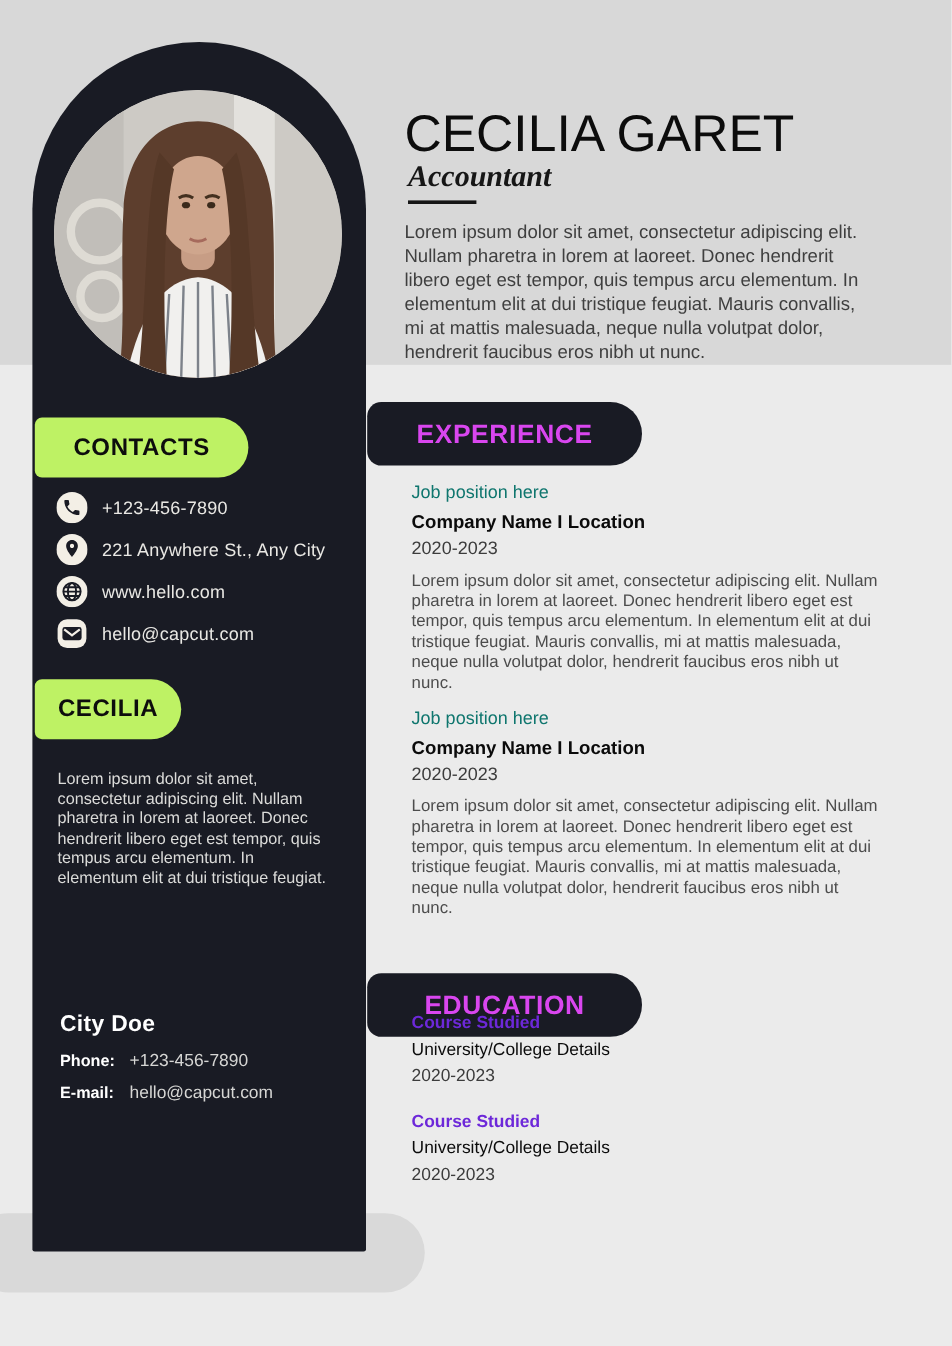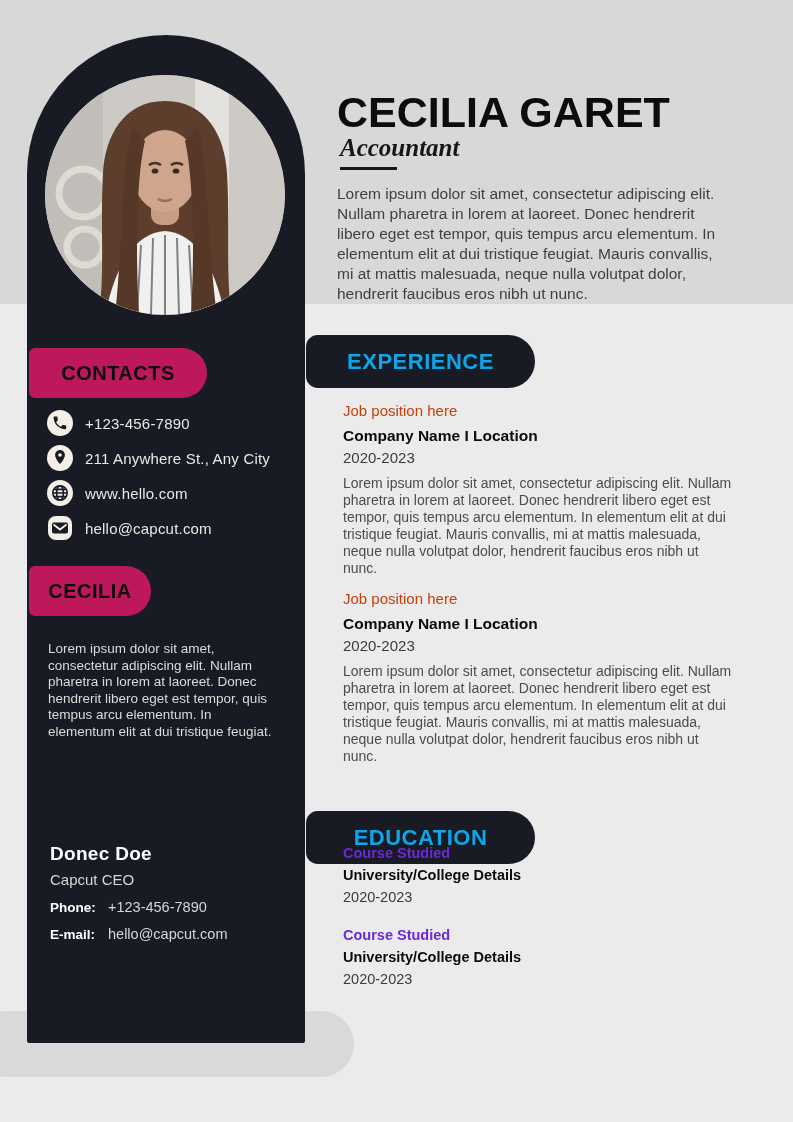--- a/index.html
+++ b/index.html
@@ -7,60 +7,60 @@
   body { font-family:"Liberation Sans", sans-serif; }
   .page { position:relative; width:793px; height:1122px; background:#ebebeb; overflow:hidden; }
 
   .header-band { position:absolute; left:0; top:0; width:793px; height:304px; background:#d8d8d8; }
   .bottom-pill { position:absolute; left:-26px; top:1011px; width:380px; height:66px; border-radius:33px; background:#d9d9d9; }
 
   .sidebar { position:absolute; left:27px; top:35px; width:278px; height:1008px; background:#191b24; border-radius:140px 140px 2px 2px; }
   .photo-wrap { position:absolute; left:18px; top:40px; width:240px; height:240px; border-radius:50%; overflow:hidden; background:#c9c6c1; }
   .photo-wrap svg { display:block; }
 
-  .side-pill { position:absolute; left:2px; height:50px; background:#be185d; border-radius:6px 25px 25px 6px; display:flex; align-items:center; justify-content:center; }
+  .side-pill { position:absolute; left:2px; height:50px; background:#bef264; border-radius:6px 25px 25px 6px; display:flex; align-items:center; justify-content:center; }
   .side-pill span { font-weight:800; font-size:20px; letter-spacing:.5px; color:#0d0d0d; }
   .pill-contacts { top:313px; width:178px; }
   .pill-skills   { top:531px; width:122px; }
   .pill-reference{ top:738px; width:192px; }
 
   .contact-list { position:absolute; left:20px; top:375px; width:245px; }
   .contact-row { display:flex; align-items:center; height:26px; margin-bottom:9px; }
   .cicon { width:26px; height:26px; flex:0 0 26px; margin-right:12px; }
   .contact-row .ctext { font-size:15px; color:#e9e8e4; letter-spacing:.2px; white-space:nowrap; }
 
   .skills-text { position:absolute; left:21px; top:606px; width:230px; font-size:13.5px; line-height:16.5px; color:#dbdbd9; }
 
   .ref-block { position:absolute; left:23px; top:808px; width:240px; }
   .ref-name { font-size:19px; font-weight:800; color:#ffffff; letter-spacing:.3px; }
   .ref-role { font-size:15px; color:#d6d6d4; margin-top:6px; }
   .ref-line { display:flex; align-items:baseline; margin-top:11px; }
   .ref-label { font-size:13.5px; font-weight:800; color:#ffffff; width:58px; flex:0 0 58px; }
   .ref-value { font-size:14.5px; color:#d6d6d4; }
 
-  .name { position:absolute; left:337px; top:91px; font-size:43px; line-height:42px; font-weight:700; letter-spacing:0; color:#0c0c0c; white-space:nowrap; }
+  .name { position:absolute; left:337px; top:91px; font-size:43px; line-height:42px; font-weight:400; letter-spacing:0; color:#0c0c0c; white-space:nowrap; }
   .role { position:absolute; left:340px; top:134px; font-size:25px; font-style:italic; font-weight:600; color:#161616;font-family:Liberation Serif, serif; }
   .role-underline { position:absolute; left:340px; top:167px; width:57px; height:3px; background:#161616; }
   .intro { position:absolute; left:337px; top:184px; width:392px; font-size:15.5px; line-height:20px; color:#3f3f3f; }
 
   .dark-pill { position:absolute; left:306px; width:229px; height:53px; background:#191b24; border-radius:12px 27px 27px 12px; display:flex; align-items:center; justify-content:center; }
-  .dark-pill span { color:#0ea5e9; font-weight:800; font-size:22px; letter-spacing:.5px; }
+  .dark-pill span { color:#d946ef; font-weight:800; font-size:22px; letter-spacing:.5px; }
   .pill-experience { top:335px; }
   .pill-education  { top:811px;text-align:center; }
 
   .entry { position:absolute; left:343px; width:395px; }
-  .entry-pos { font-size:15px; color:#c2410c; }
+  .entry-pos { font-size:15px; color:#0f766e; }
   .entry-co  { font-size:15.5px; font-weight:800; color:#0b0b0b; margin-top:8px; }
   .entry-dates { font-size:15px; color:#3c3c3c; margin-top:4px; }
   .entry-desc { font-size:14px; line-height:17px; color:#4c4c4c; margin-top:9px; width:390px; }
   .exp-1 { top:402px; } .exp-2 { top:590px; }
 
   .edu { position:absolute; left:343px; width:300px; }
   .edu-course { font-size:14.5px; font-weight:800; color:#6d28d9; }
-  .edu-univ { font-size:14.5px; font-weight:700; color:#0b0b0b; margin-top:6px; }
+  .edu-univ { font-size:14.5px; font-weight:400; color:#0b0b0b; margin-top:6px; }
   .edu-dates { font-size:14.5px; color:#3c3c3c; margin-top:6px; }
   .edu-1 { top:845px; } .edu-2 { top:927px; }
 </style>
 </head>
 <body>
 
 <div class="page">
   <div class="header-band"></div>
   <div class="bottom-pill"></div>
 
@@ -105,21 +105,21 @@
           <circle cx="13" cy="13" r="13" fill="#f3efe6"></circle>
           <path transform="translate(4.5 4.5) scale(0.7)" fill="#191b24" d="M6.62 10.79c1.44 2.83 3.76 5.14 6.59 6.59l2.2-2.2c.27-.27.67-.36 1.02-.24 1.12.37 2.33.57 3.57.57.55 0 1 .45 1 1V20c0 .55-.45 1-1 1-9.39 0-17-7.61-17-17 0-.55.45-1 1-1h3.5c.55 0 1 .45 1 1 0 1.25.2 2.45.57 3.57.11.35.03.74-.25 1.02l-2.2 2.2z"></path>
         </svg>
         <span class="ctext">+123-456-7890</span>
       </div>
       <div class="contact-row">
         <svg class="cicon" viewBox="0 0 26 26">
           <circle cx="13" cy="13" r="13" fill="#f3efe6"></circle>
           <path transform="translate(4.6 3.6) scale(0.7)" fill="#191b24" d="M12 2C8.13 2 5 5.13 5 9c0 5.25 7 13 7 13s7-7.75 7-13c0-3.87-3.13-7-7-7zm0 9.5c-1.38 0-2.5-1.12-2.5-2.5s1.12-2.5 2.5-2.5 2.5 1.12 2.5 2.5-1.12 2.5-2.5 2.5z"></path>
         </svg>
-        <span class="ctext">211 Anywhere St., Any City</span>
+        <span class="ctext">221 Anywhere St., Any City</span>
       </div>
       <div class="contact-row">
         <svg class="cicon" viewBox="0 0 26 26">
           <circle cx="13" cy="13" r="13" fill="#f3efe6"></circle>
           <g stroke="#191b24" stroke-width="1.6" fill="none">
             <circle cx="13" cy="13" r="7.2"></circle>
             <ellipse cx="13" cy="13" rx="3.4" ry="7.2"></ellipse>
             <path d="M5.8 13 h14.4 M6.8 9.4 h12.4 M6.8 16.6 h12.4"></path>
           </g>
         </svg>
@@ -134,22 +134,21 @@
         <span class="ctext">hello@capcut.com</span>
       </div>
     </div>
 
     <div class="side-pill pill-skills">
       <span>CECILIA</span>
     </div>
     <div class="skills-text">Lorem ipsum dolor sit amet, consectetur adipiscing elit. Nullam pharetra in lorem at laoreet. Donec hendrerit libero eget est tempor, quis tempus arcu elementum. In elementum elit at dui tristique feugiat.</div>
 
     <div class="ref-block">
-      <div class="ref-name">Donec Doe</div>
-      <div class="ref-role">Capcut CEO</div>
+      <div class="ref-name">City Doe</div>
       <div class="ref-line">
         <span class="ref-label">Phone:</span>
         <span class="ref-value">+123-456-7890</span>
       </div>
       <div class="ref-line">
         <span class="ref-label">E-mail:</span>
         <span class="ref-value">hello@capcut.com</span>
       </div>
     </div>
   </div>

